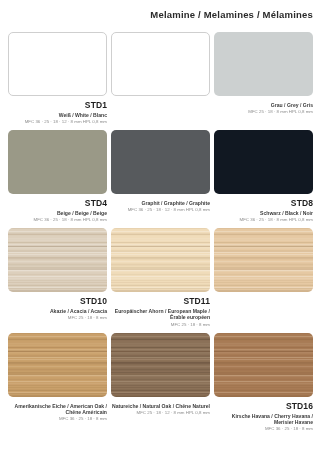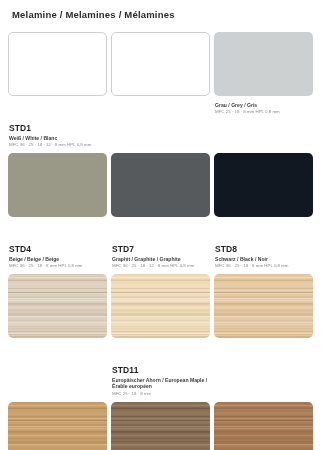--- a/index.html
+++ b/index.html
@@ -2,21 +2,21 @@
 <html><head>
 <meta charset="utf-8">
 <style>
   * { box-sizing: border-box; margin: 0; padding: 0; }
   html, body {
     width: 321px; height: 450px;
     background: #ffffff;
     font-family: "Liberation Sans", sans-serif;
     overflow: hidden;
   }
-  .page { position: relative; width: 321px; height: 450px; padding: 0 8px; }
+  .page { position: relative; width: 321px; height: 450px; padding: 0 8px; text-align: right; }
 
   .page-title {
     font-size: 9.5px;
     font-weight: bold;
     color: #2b2b2b;
     letter-spacing: 0.2px;
     padding-top: 9px;
     padding-left: 4px;
   }
 
@@ -45,21 +45,20 @@
     pointer-events: none;
   }
 
   .label-block { padding-top: 4px; padding-bottom: 6px; padding-left: 1px; }
   .code {
     font-size: 8.5px;
     font-weight: bold;
     color: #1e1e1e;
     letter-spacing: 0.1px;
     line-height: 10px;
-    margin-top: 23px;
   }
   .desc {
     font-size: 5.1px;
     color: #3a3a3a;
     line-height: 6.6px;
     margin-top: 1.5px;
     font-weight: bold;
   }
   .spec {
     font-size: 4.4px;
@@ -98,21 +97,20 @@
         <div class="swatch" style="background:#9a9987"></div>
         <div class="label-block">
           <div class="code">STD4</div>
           <div class="desc">Beige / Beige / Beige</div>
           <div class="spec">MFC 36 · 25 · 18 · 8 mm HPL 0,8 mm</div>
         </div>
       </div>
       <div class="cell">
         <div class="swatch" style="background:#575a5d"></div>
         <div class="label-block">
-          <div class="code">STD7</div>
           <div class="desc">Graphit / Graphite / Graphite</div>
           <div class="spec">MFC 36 · 25 · 18 · 12 · 8 mm HPL 0,8 mm</div>
         </div>
       </div>
       <div class="cell">
         <div class="swatch" style="background:#111822"></div>
         <div class="label-block">
           <div class="code">STD8</div>
           <div class="desc">Schwarz / Black / Noir</div>
           <div class="spec">MFC 36 · 25 · 18 · 8 mm HPL 0,8 mm</div>
@@ -166,20 +164,25 @@
             <rect x="0" y="92.40%" width="100%" height="1.11%" fill="rgba(255,255,255,0.30)"></rect>
             <rect x="0" y="93.83%" width="100%" height="0.35%" fill="rgba(255,255,255,0.30)"></rect>
             <rect x="0" y="95.68%" width="100%" height="0.39%" fill="rgba(120,85,45,0.16)"></rect>
             <rect x="0" y="97.88%" width="100%" height="0.37%" fill="rgba(120,85,45,0.16)"></rect>
             <rect x="0" y="18%" width="100%" height="0.9%" fill="rgba(90,60,30,0.22)"></rect>
             <rect x="0" y="41%" width="100%" height="0.9%" fill="rgba(90,60,30,0.22)"></rect>
             <rect x="0" y="63%" width="100%" height="0.9%" fill="rgba(90,60,30,0.22)"></rect>
             <rect x="0" y="85%" width="100%" height="0.9%" fill="rgba(90,60,30,0.22)"></rect>
           </svg>
         </div>
+        <div class="label-block">
+          <div class="code">STD10</div>
+          <div class="desc">Akazie / Acacia / Acacia</div>
+          <div class="spec">MFC 25 · 18 · 8 mm</div>
+        </div>
       </div>
       <div class="cell">
         <div class="swatch" style="background:#f0dcba">
           <svg class="grain" preserveAspectRatio="none" viewBox="0 0 100 100">
             <rect x="0" y="0.00%" width="100%" height="0.43%" fill="rgba(120,85,45,0.16)"></rect>
             <rect x="0" y="3.17%" width="100%" height="0.96%" fill="rgba(255,255,255,0.30)"></rect>
             <rect x="0" y="5.71%" width="100%" height="1.04%" fill="rgba(120,85,45,0.16)"></rect>
             <rect x="0" y="6.80%" width="100%" height="0.35%" fill="rgba(120,85,45,0.16)"></rect>
             <rect x="0" y="10.06%" width="100%" height="0.36%" fill="rgba(255,255,255,0.30)"></rect>
             <rect x="0" y="11.93%" width="100%" height="0.51%" fill="rgba(255,255,255,0.30)"></rect>
@@ -459,16 +462,21 @@
             <rect x="0" y="92.40%" width="100%" height="1.11%" fill="rgba(255,240,215,0.25)"></rect>
             <rect x="0" y="93.83%" width="100%" height="0.35%" fill="rgba(255,240,215,0.25)"></rect>
             <rect x="0" y="95.68%" width="100%" height="0.39%" fill="rgba(110,75,40,0.20)"></rect>
             <rect x="0" y="97.88%" width="100%" height="0.37%" fill="rgba(110,75,40,0.20)"></rect>
             <rect x="0" y="18%" width="100%" height="0.9%" fill="rgba(90,60,30,0.22)"></rect>
             <rect x="0" y="41%" width="100%" height="0.9%" fill="rgba(90,60,30,0.22)"></rect>
             <rect x="0" y="63%" width="100%" height="0.9%" fill="rgba(90,60,30,0.22)"></rect>
             <rect x="0" y="85%" width="100%" height="0.9%" fill="rgba(90,60,30,0.22)"></rect>
           </svg>
         </div>
+        <div class="label-block">
+          <div class="code">STD16</div>
+          <div class="desc">Kirsche Havana / Cherry Havana / Merisier Havane</div>
+          <div class="spec">MFC 36 · 25 · 18 · 8 mm</div>
+        </div>
       </div>
     </div>
 
 </div>
 
 </body></html>

